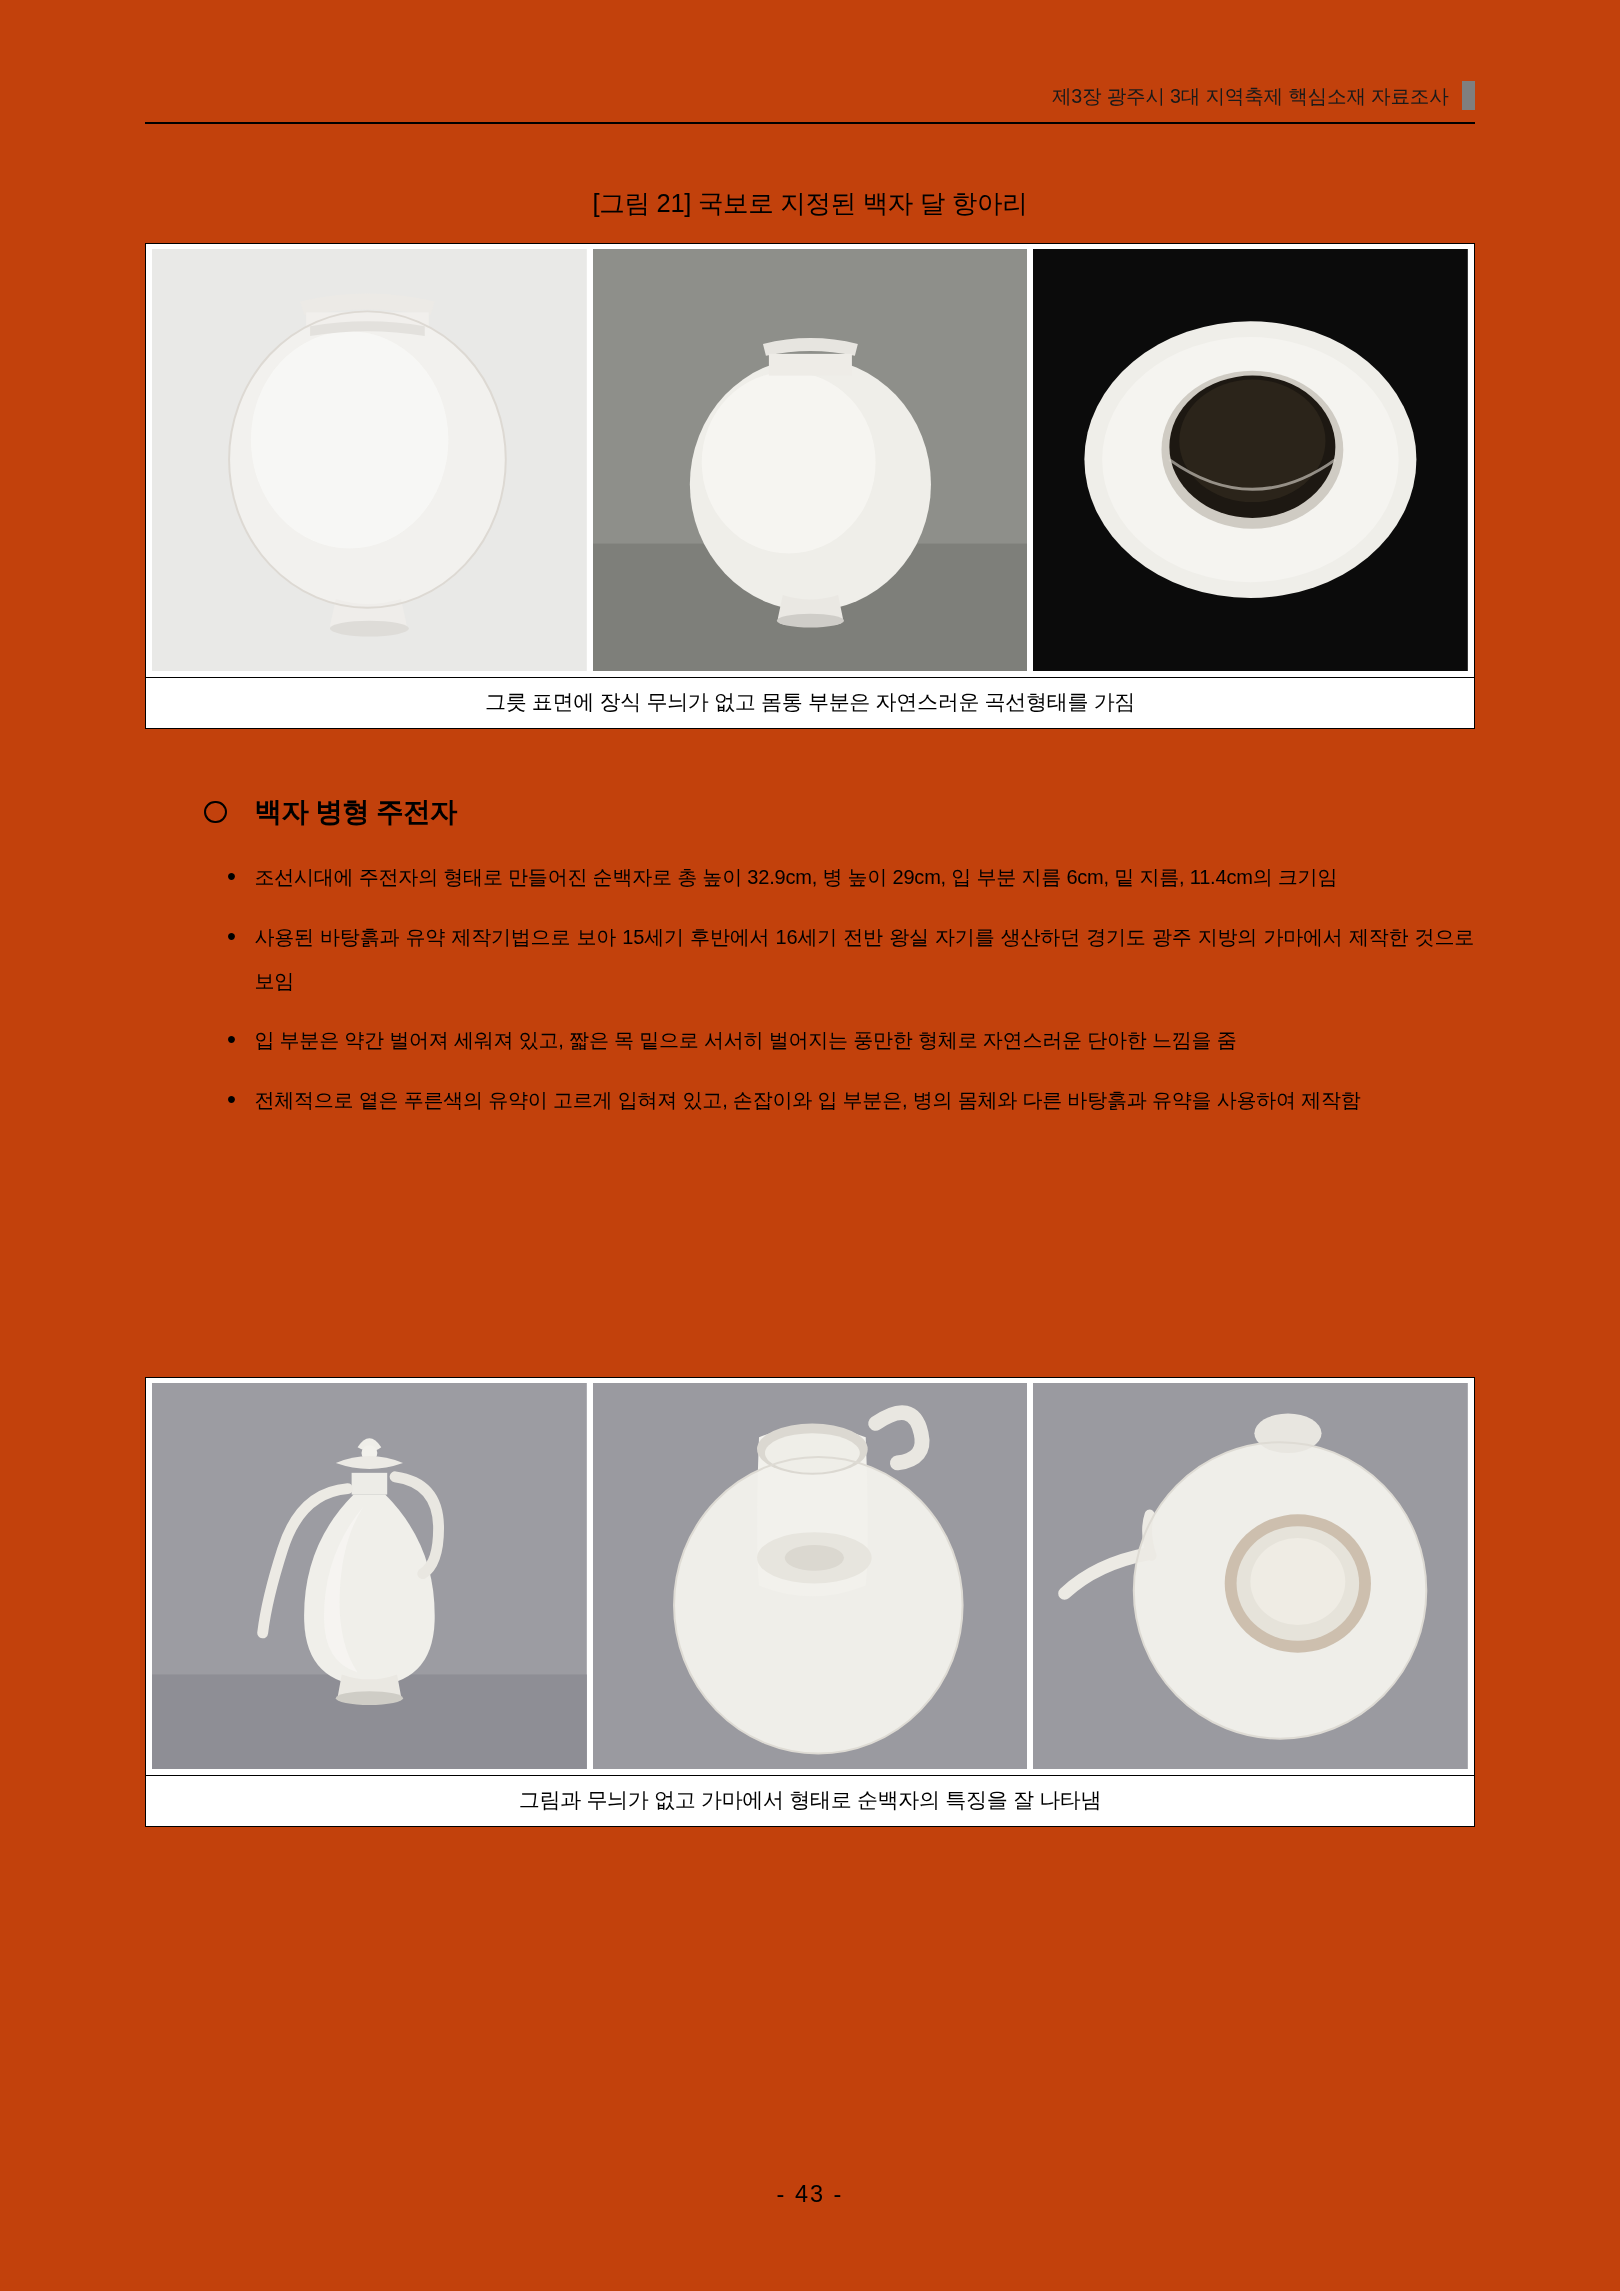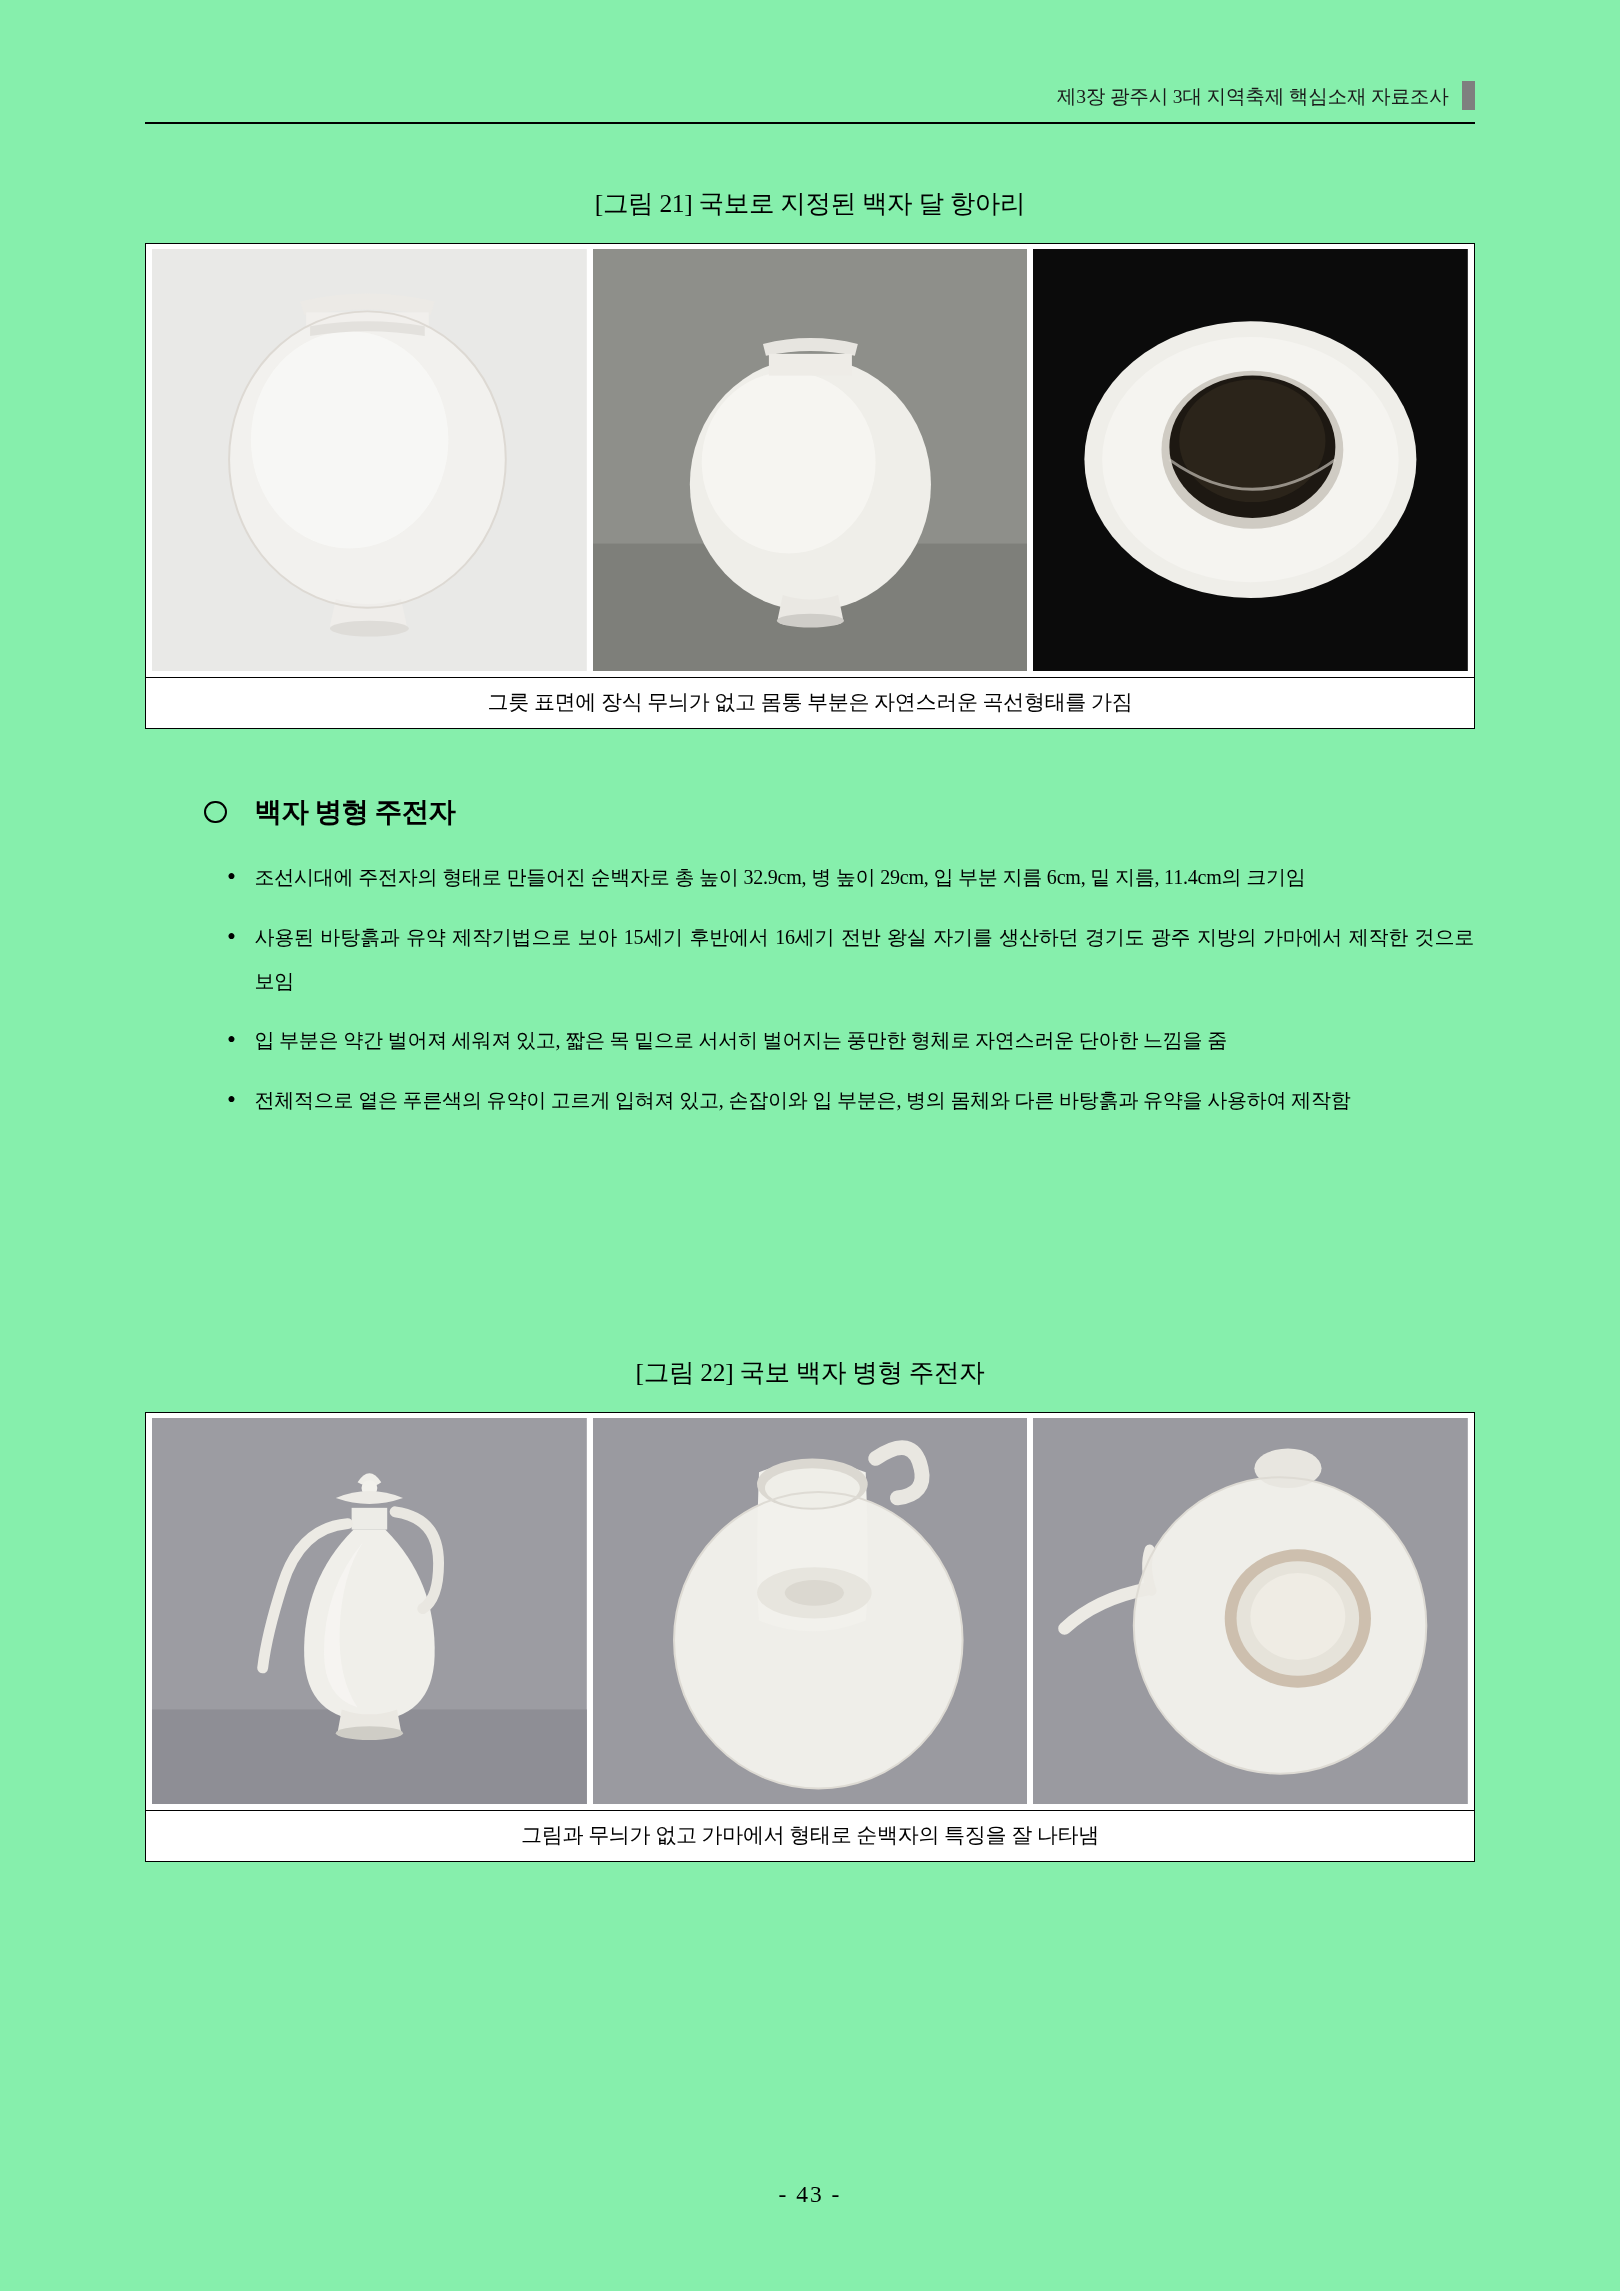--- a/index.html
+++ b/index.html
@@ -9,24 +9,23 @@
   }
   body {
     font-family: "Liberation Sans", "DejaVu Sans", sans-serif;
     color: #000000;
   }
   .page {
     position: relative;
     width: 1620px;
     height: 2292px;
     margin: 0 auto;
-    background: #86efac;
+    background: #c2410c;
     box-sizing: border-box;
     overflow: hidden;
-    font-family: Liberation Serif, serif;
   }
 
   
   .header {
     position: absolute;
     top: 69px;
     left: 145px;
     right: 145px;
     height: 55px;
   }
@@ -232,21 +231,20 @@
       <span class="dot">•</span>
       <span class="bullet-text">입 부분은 약간 벌어져 세워져 있고, 짧은 목 밑으로 서서히 벌어지는 풍만한 형체로 자연스러운 단아한 느낌을 줌</span>
     </li>
     <li>
       <span class="dot">•</span>
       <span class="bullet-text">전체적으로 옅은 푸른색의 유약이 고르게 입혀져 있고, 손잡이와 입 부분은, 병의 몸체와 다른 바탕흙과 유약을 사용하여 제작함</span>
     </li>
   </ul>
 
   <div style="position:absolute; left:145px; top:1355px; width:1330px;">
-    <div class="figure-caption">[그림 22] 국보 백자 병형 주전자</div>
 
     <div class="figure-box" style="margin-top:21.6px;">
       <div class="figure-row" style="height:397px;">
 
         <div class="fig-cell">
           <svg class="ph" viewBox="0 0 440 400" preserveAspectRatio="xMidYMid slice" aria-label="white porcelain ewer">
             <rect x="0" y="0" width="440" height="400" fill="#9c9ca2"></rect>
             <rect x="0" y="300" width="440" height="100" fill="#8e8e95"></rect>
             <path d="M208 70 q12 -18 24 0 q-10 8 -24 0 z" fill="#efeee9"></path>
             <ellipse cx="220" cy="76" rx="8" ry="8" fill="#f2f1ec"></ellipse>

